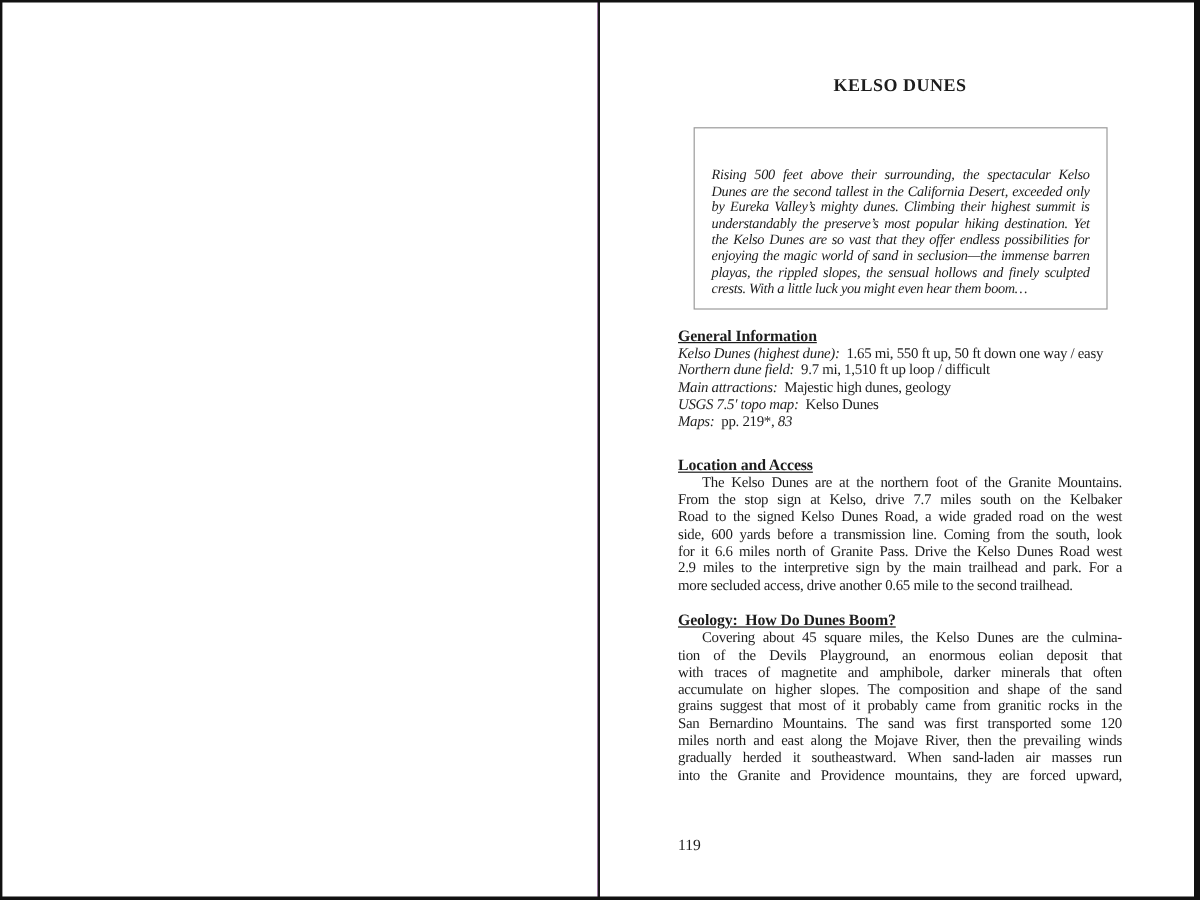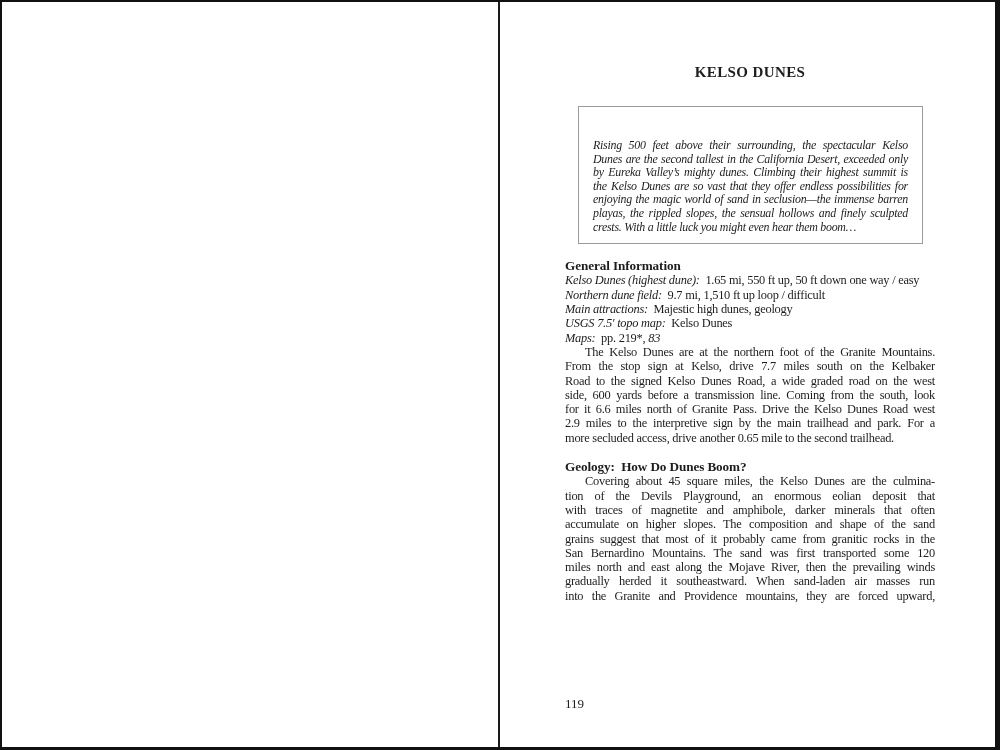--- a/index.html
+++ b/index.html
@@ -78,20 +78,21 @@
   }
   .jline.last { text-align-last: auto; }
   .jline.indent { text-indent: 20px; }
   .heading {
     margin: 15px 0 0 0;
     font-size: 13.2px;
     line-height: 14.3px;
     font-weight: bold;
     white-space: pre-wrap;
     letter-spacing: -0.1px;
+    text-decoration: underline;
   }
   #sections section:nth-of-type(2) .heading { margin-top: 22px; }
   .info-line {
     font-size: 12.4px;
     line-height: 14.3px;
     letter-spacing: -0.25px;
     white-space: pre;
   }
   .info-line .it { font-style: italic; }
   .folio {
@@ -109,35 +110,37 @@
 <div class="spread">
   <div class="page-left"></div>
   <div class="divider"></div>
   <div class="page-right">
     <div class="column">
       <h1 class="title">KELSO DUNES</h1>
       <div class="intro-box" id="intro-box">
           <div class="jline">Rising 500 feet above their surrounding, the spectacular Kelso</div>
           <div class="jline">Dunes are the second tallest in the California Desert, exceeded only</div>
           <div class="jline">by Eureka Valley’s mighty dunes. Climbing their highest summit is</div>
+          <div class="jline">understandably the preserve’s most popular hiking destination. Yet</div>
           <div class="jline">the Kelso Dunes are so vast that they offer endless possibilities for</div>
           <div class="jline">enjoying the magic world of sand in seclusion—the immense barren</div>
           <div class="jline">playas, the rippled slopes, the sensual hollows and finely sculpted</div>
           <div class="jline last">crests. With a little luck you might even hear them boom…</div>
         </div>
       <div id="sections">
           <section class="sec">
             <h2 class="heading">General Information</h2>
             <div class="info-line"><span class="it">Kelso Dunes (highest dune):</span><span class="rm">  1.65 mi, 550 ft up, 50 ft down one way / easy</span></div>
             <div class="info-line"><span class="it">Northern dune field:</span><span class="rm">  9.7 mi, 1,510 ft up loop / difficult</span></div>
             <div class="info-line"><span class="it">Main attractions:</span><span class="rm">  Majestic high dunes, geology</span></div>
             <div class="info-line"><span class="it">USGS 7.5′ topo map:</span><span class="rm">  Kelso Dunes</span></div>
             <div class="info-line"><span class="it">Maps:</span><span class="rm">  pp. 219*, </span><span class="it">83</span></div>
           </section>
           <section class="sec">
+            <h2 class="heading">Location and Access</h2>
             <div class="jline indent">The Kelso Dunes are at the northern foot of the Granite Mountains.</div>
             <div class="jline">From the stop sign at Kelso, drive 7.7 miles south on the Kelbaker</div>
             <div class="jline">Road to the signed Kelso Dunes Road, a wide graded road on the west</div>
             <div class="jline">side, 600 yards before a transmission line. Coming from the south, look</div>
             <div class="jline">for it 6.6 miles north of Granite Pass. Drive the Kelso Dunes Road west</div>
             <div class="jline">2.9 miles to the interpretive sign by the main trailhead and park. For a</div>
             <div class="jline last">more secluded access, drive another 0.65 mile to the second trailhead.</div>
           </section>
           <section class="sec">
             <h2 class="heading">Geology:  How Do Dunes Boom?</h2>

